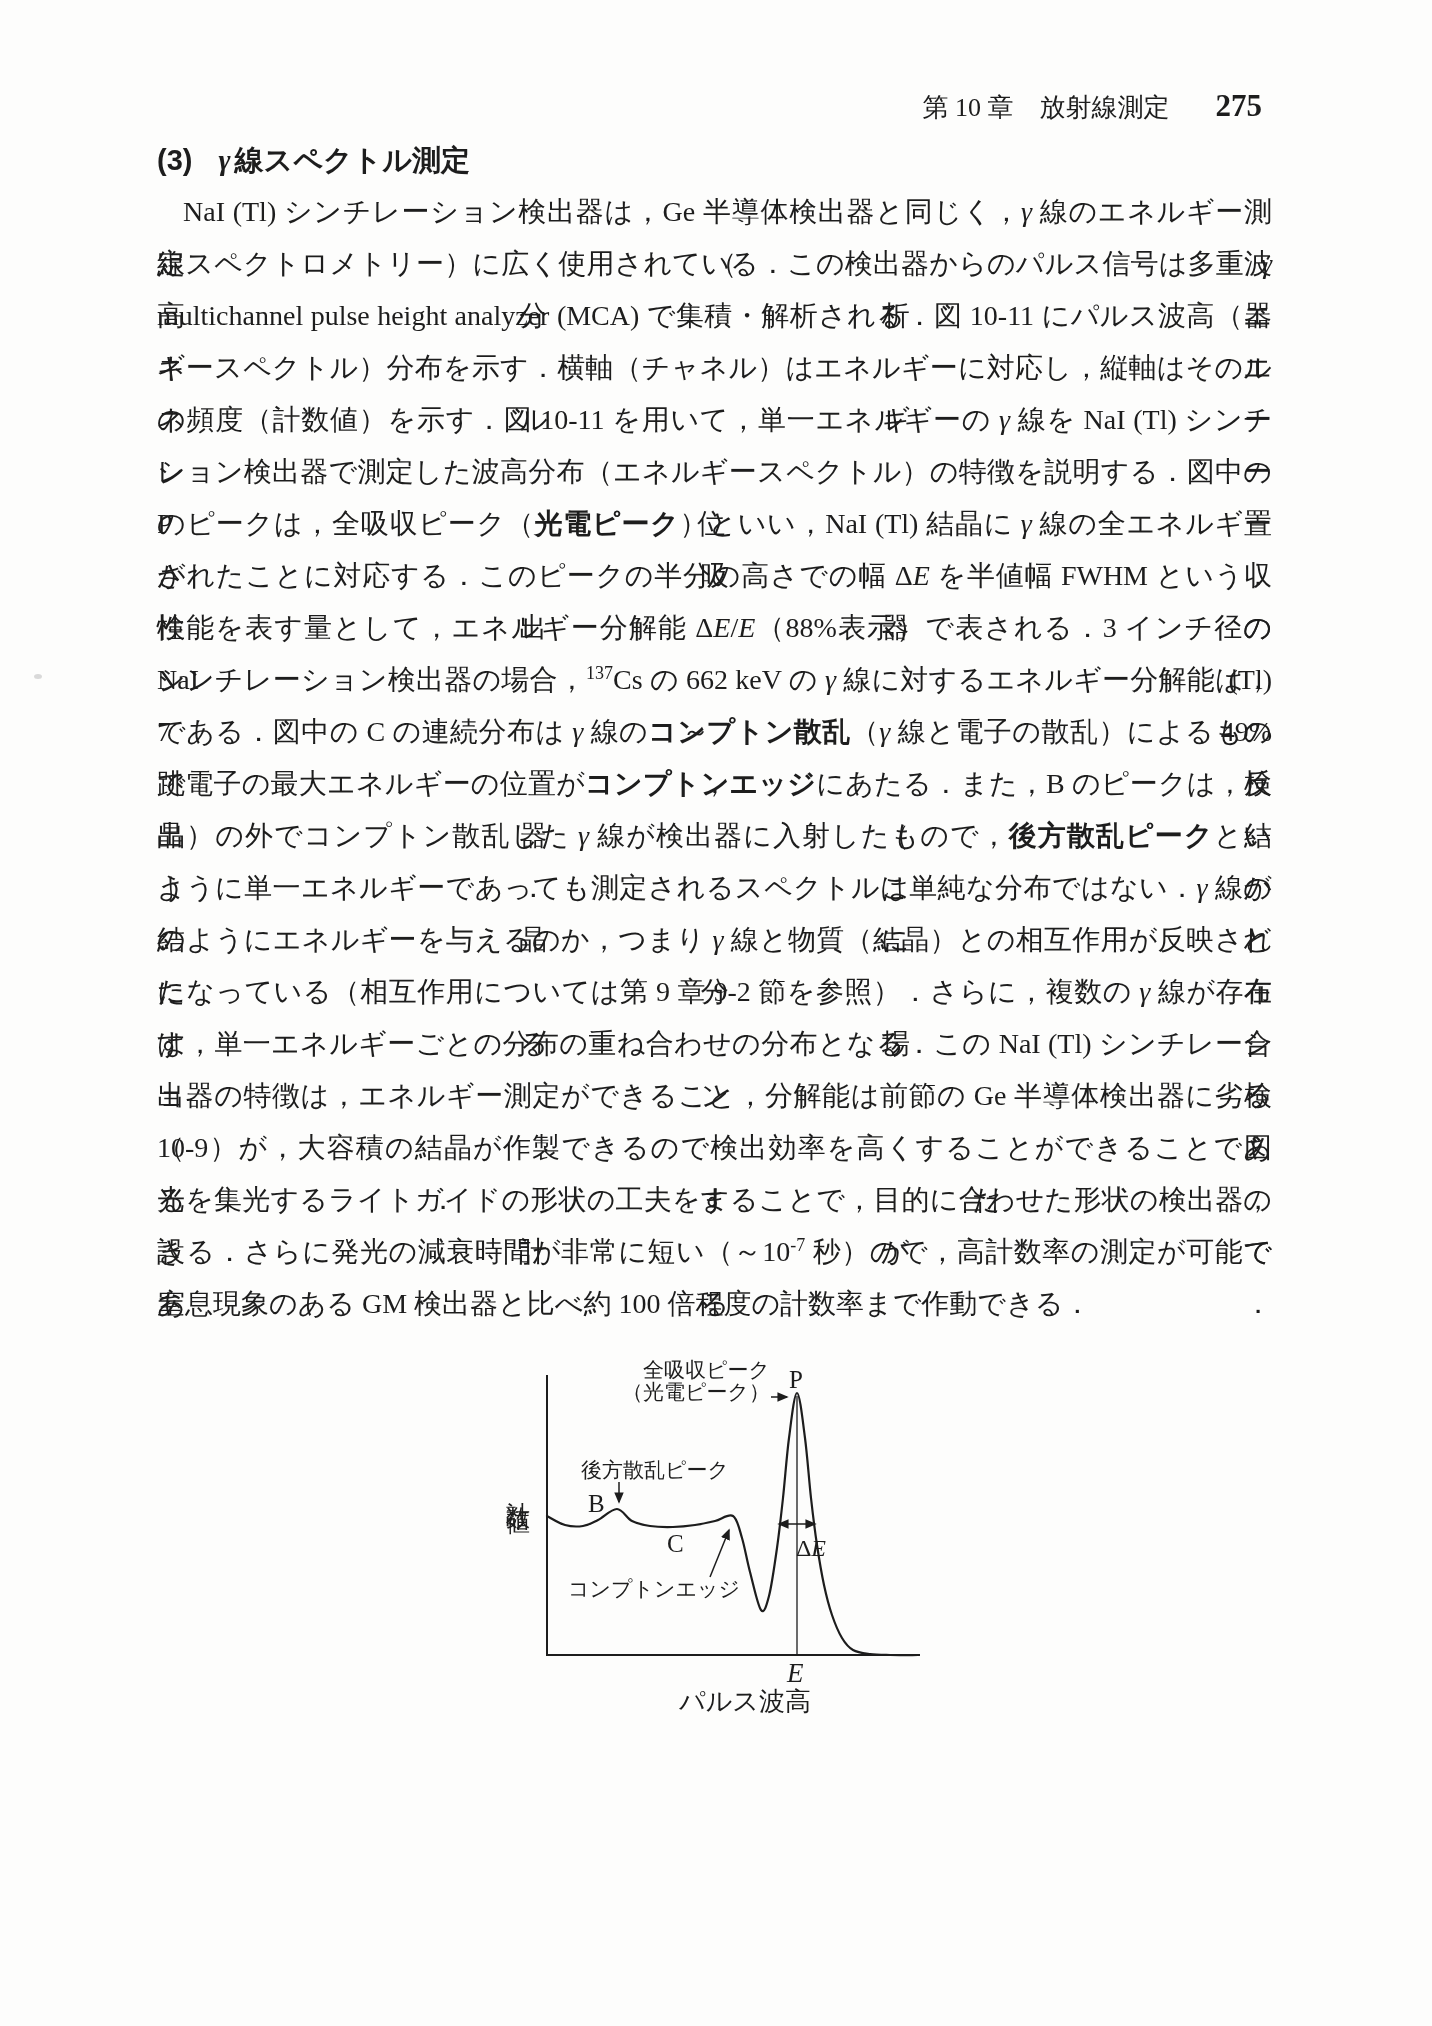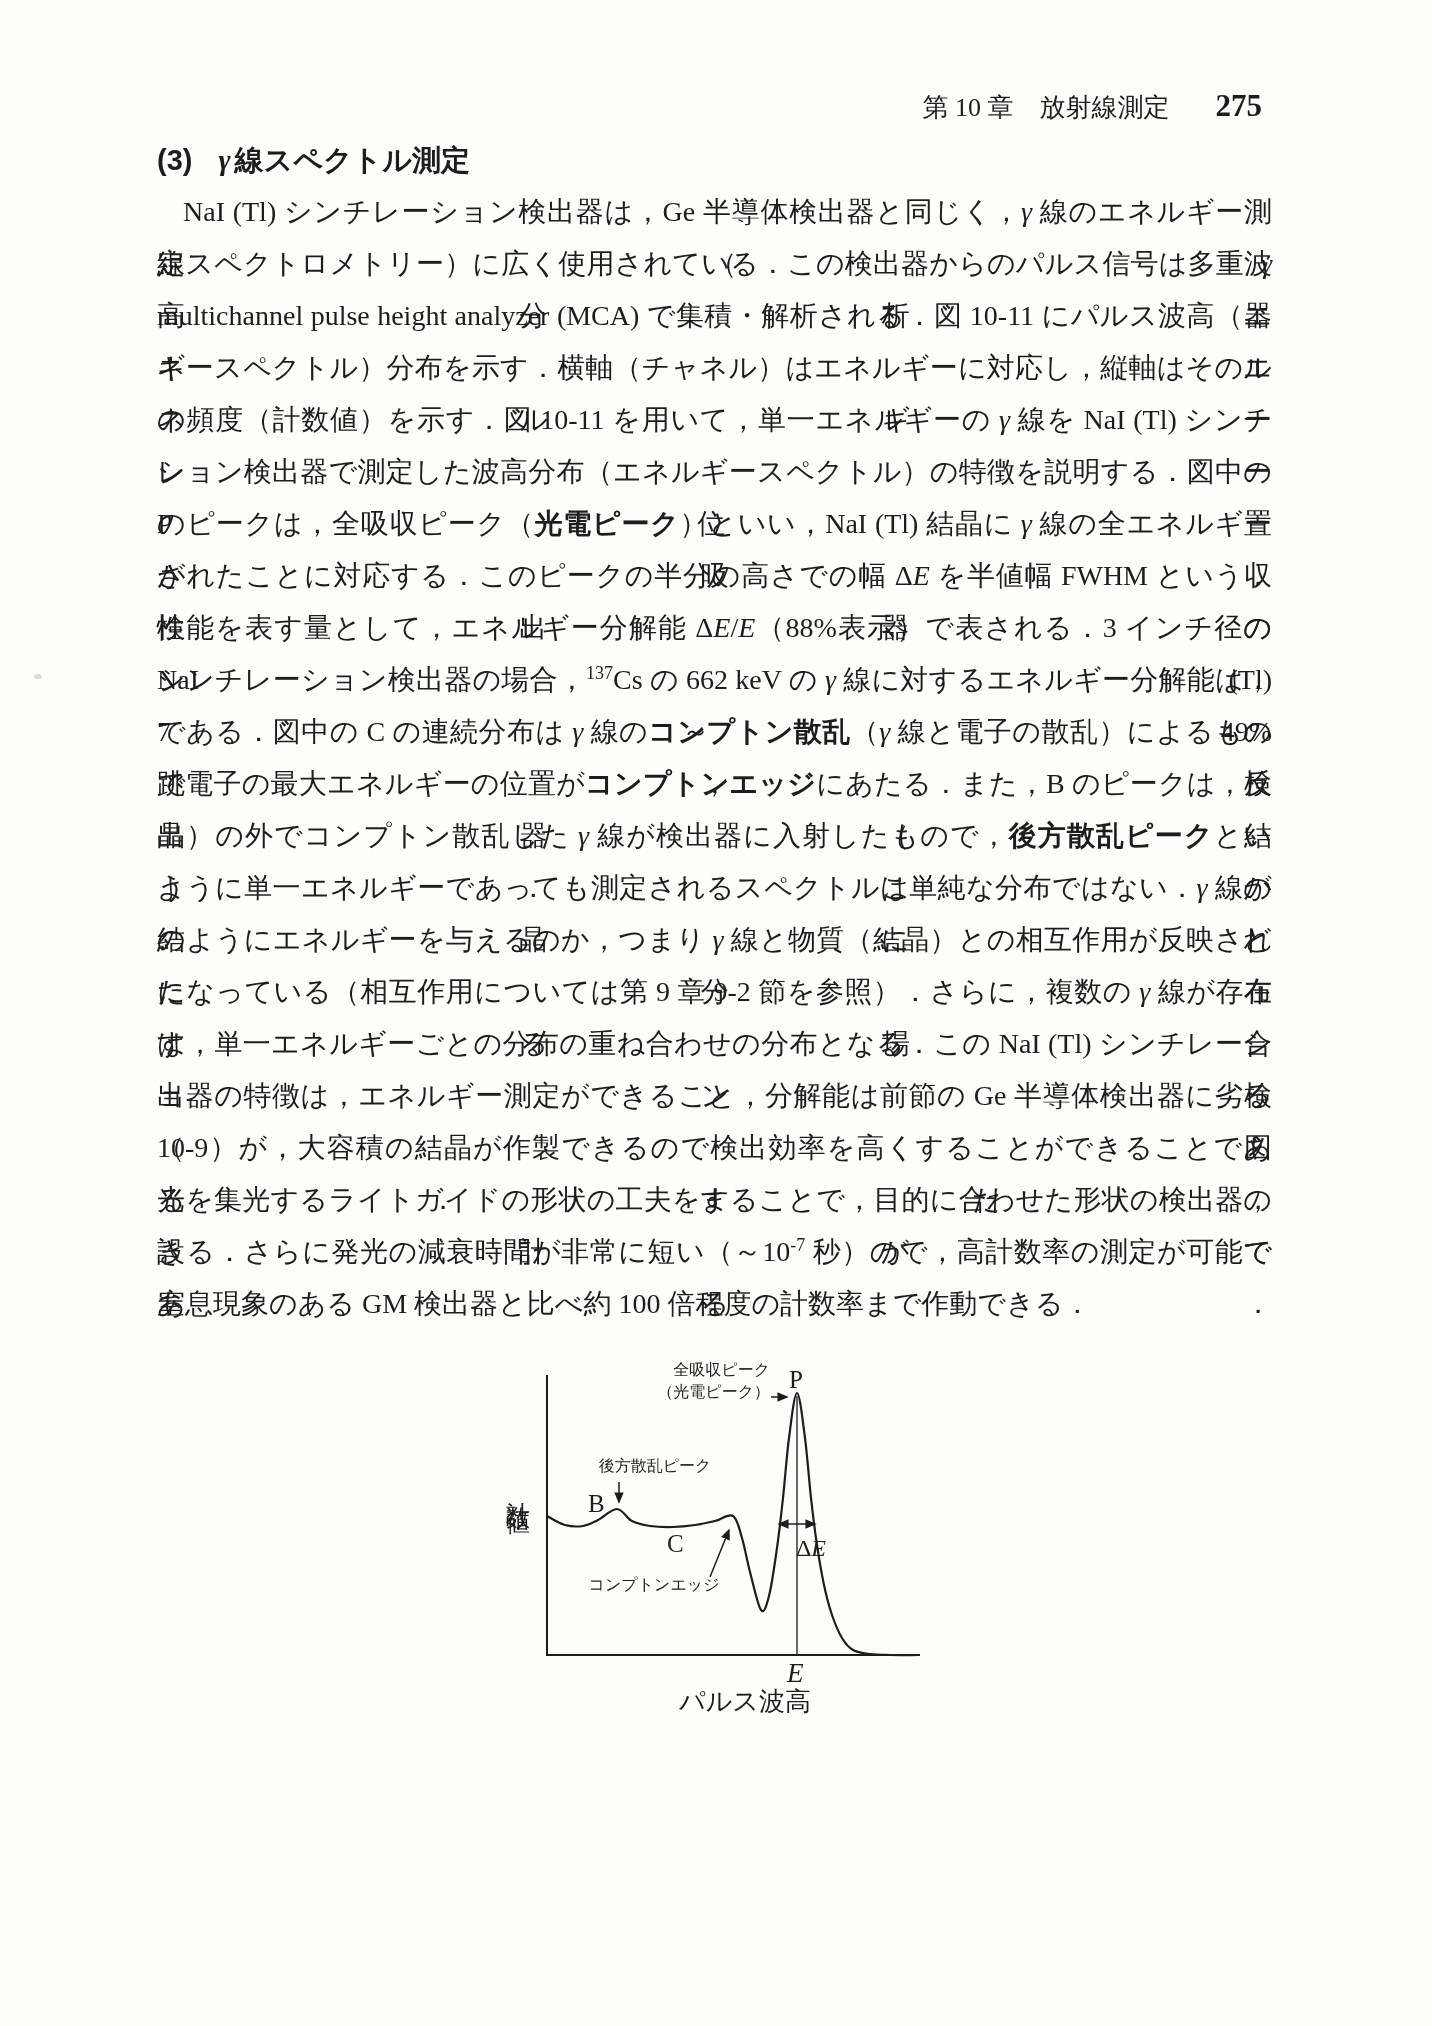--- a/index.html
+++ b/index.html
@@ -20,21 +20,21 @@
   .bline{height:52px;text-align:justify;text-align-last:justify;white-space:normal;}
   .bline.first{text-indent:26px;}
   .bline.last{text-align-last:left;}
   .b{font-weight:bold;font-family:"Liberation Sans","DejaVu Sans",sans-serif;}
   .i{font-style:italic;}
   .sup{vertical-align:super;font-size:18px;line-height:0;}
 
   
   .figure{position:absolute;left:420px;top:1340px;width:580px;height:390px;}
   .figure svg{position:absolute;left:0;top:0;}
-  .flabel{position:absolute;font-size:16px;white-space:nowrap;}
+  .flabel{position:absolute;font-size:21px;white-space:nowrap;}
   .ylab{left:82px;top:142px;writing-mode:vertical-rl;font-size:24px;letter-spacing:5px;}
   .xlab{left:255px;top:344px;width:140px;text-align:center;font-size:26px;}
   .fullabs{left:140px;top:19px;width:210px;text-align:right;line-height:22px;}
   .backsc{left:160px;top:116px;width:150px;text-align:center;}
   .comped{left:148px;top:235px;width:172px;text-align:center;}
   .pt{font-size:25px;}
   .ptB{left:168px;top:150px;}
   .ptC{left:247px;top:190px;}
   .ptP{left:369px;top:26px;}
   .ptE{left:367px;top:318px;font-size:27px;font-style:italic;}

